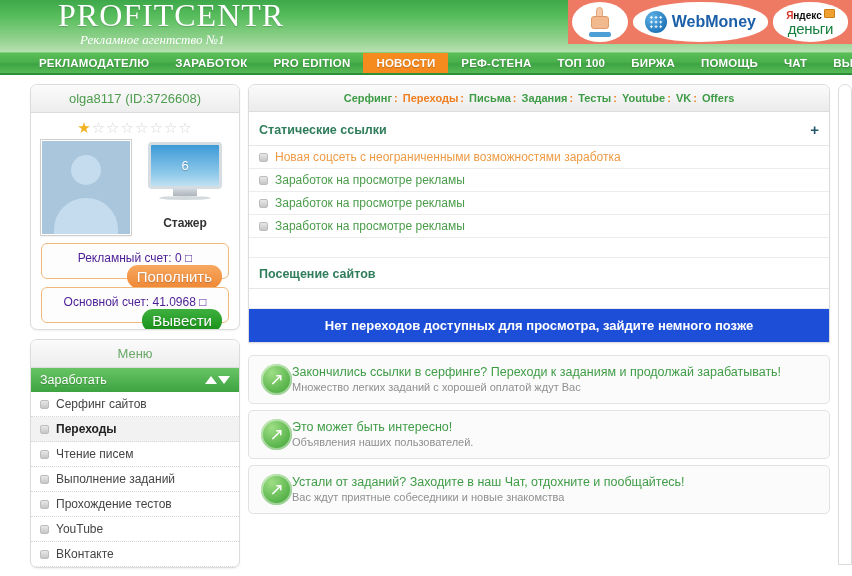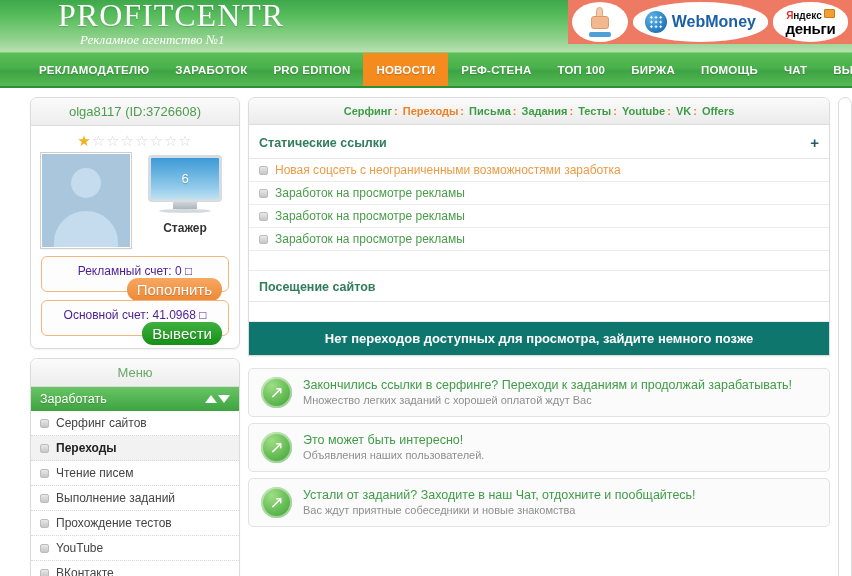--- a/index.html
+++ b/index.html
@@ -93,29 +93,29 @@
   .wm-globe::after {
     content: ""; position: absolute; left: 4px; top: 4px; width: 14px; height: 14px;
     background:
       radial-gradient(circle, #fff 1.1px, transparent 1.2px) 0 0/4.7px 4.7px;
   }
   .wm-text { font-size: 16px; font-weight: bold; color: #1a5fa8; font-family: "Liberation Sans", sans-serif; }
 
   .ya-box { text-align: center; line-height: 1; }
   .ya-top { font-size: 10px; font-weight: bold; color: #111; }
   .ya-top .ya-r { color: #d4352a; }
-  .ya-bot { font-size: 15px; font-weight: bold; color: #000000; letter-spacing: -.3px; }
+  .ya-bot { font-size: 15px; font-weight: normal; color: #15803d; letter-spacing: -.3px; }
   .ya-env {
     display: inline-block; width: 11px; height: 9px; background: #f0a030;
     border: 1px solid #c97d14; vertical-align: 1px; margin-left: 2px; border-radius: 1px;
   }
 
   
   .main-nav {
-    height: 36px;
+    height: 23px;
     background: linear-gradient(to bottom, #5cbe58 0%, #49b04b 45%, #3ea343 55%, #56bb55 100%);
     display: flex;
     align-items: stretch;
     padding-left: 26px;
     border-top: 1px solid #7fd07a;
     border-bottom: 2px solid #2f8f36;
   }
   .nav-item {
     display: flex; align-items: center;
     padding: 0 13px;
@@ -188,40 +188,40 @@
     color: #ffffff; font-size: 13px; text-shadow: 0 1px 1px rgba(0,0,0,.25);
   }
   .monitor-stand {
     width: 24px; height: 7px; margin: 0 auto;
     background: linear-gradient(to bottom, #cfd6db, #aeb6bb);
   }
   .monitor-base {
     width: 52px; height: 4px; margin: 0 auto;
     background: #d3dade; border-radius: 50%;
   }
-  .rank-label { font-size: 12px; font-weight: bold; color: #333; margin-top: 8px; }
+  .rank-label { font-size: 12px; font-weight: bold; color: #333; margin-top: 16px; }
 
   .acct {
     margin: 0 10px 8px;
     border: 1px solid #f0b97b;
     border-radius: 6px;
     background: #fdfdfd;
     position: relative;
     padding: 7px 8px 13px;
   }
   .acct-text { text-align: center; font-size: 12px; color: #4c1d95; }
   .acct-btn {
     position: absolute; right: 6px; bottom: -10px;
     padding: 3px 10px; border-radius: 11px;
     font-size: 15px; color: #ffffff; cursor: pointer;
     text-shadow: 0 1px 1px rgba(0,0,0,.22);
   }
   .btn-orange { background: linear-gradient(to bottom, #f7a860, #ef8836); }
   .btn-green  { background: linear-gradient(to bottom, #3fb03f, #169016); }
-  .acct.last { margin-bottom: 12px; }
+  .acct.last { margin-bottom: 6px; }
 
   
   .menu-head { font-size: 13px; color: #6aa86a; }
   .menu-section {
     background: linear-gradient(to bottom, #68c464, #3da340);
     color: #ffffff; font-size: 12.5px;
     padding: 5px 9px;
     display: flex; align-items: center; justify-content: space-between;
     cursor: pointer;
     text-shadow: 0 1px 1px rgba(0,0,0,.2);
@@ -275,35 +275,35 @@
     font-size: 12px;
     border-bottom: 1px solid #ececec;
     cursor: pointer;
   }
   .link-row .lbl { color: #4a9c4a; }
   .link-row.visited .lbl { color: #ee9a44; }
 
   .spacer-row { height: 20px; border-bottom: 1px solid #ececec; }
 
   .red-banner {
-    background: #0f766e;
+    background: #1d4ed8;
     color: #ffffff;
     text-align: center;
     font-size: 13px;
     font-weight: bold;
     padding: 9px 8px;
   }
 
   .gap { height: 12px; }
 
   .promo-card {
     border: 1px solid #e2e2e2;
     border-radius: 5px;
     background: #fbfbfb;
-    display: flex; align-items: center; gap: 11px;
+    display: flex; align-items: center; 
     padding: 8px 12px;
     margin-bottom: 6px;
     cursor: pointer;
   }
   .promo-icon {
     width: 31px; height: 31px; flex: none; border-radius: 50%;
     background: radial-gradient(circle at 35% 28%, #9ede85, #4fae43 75%);
     box-shadow: inset 0 0 0 2px rgba(255,255,255,.45);
     position: relative;
   }

